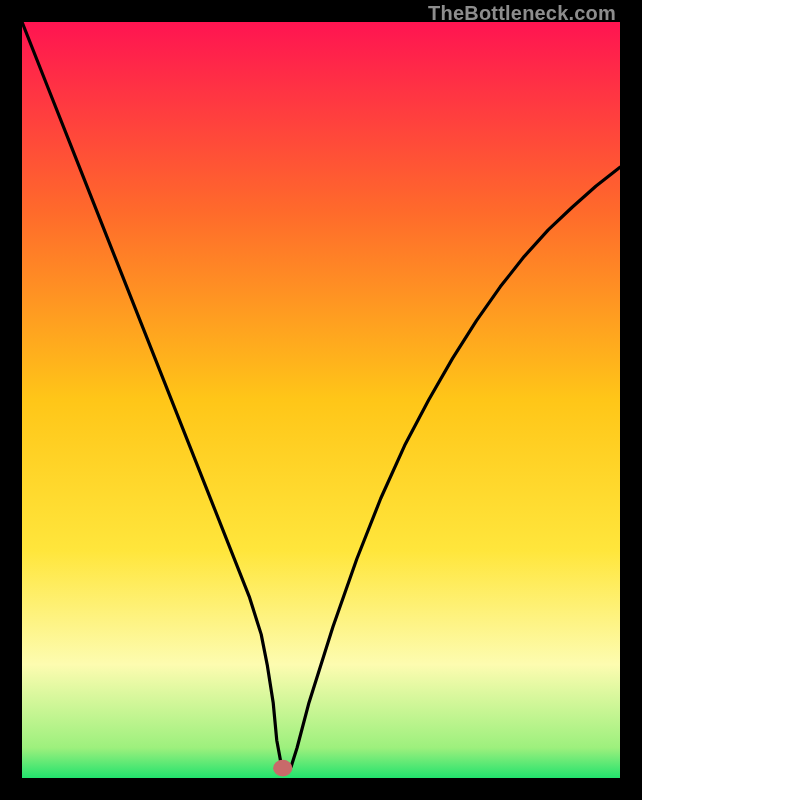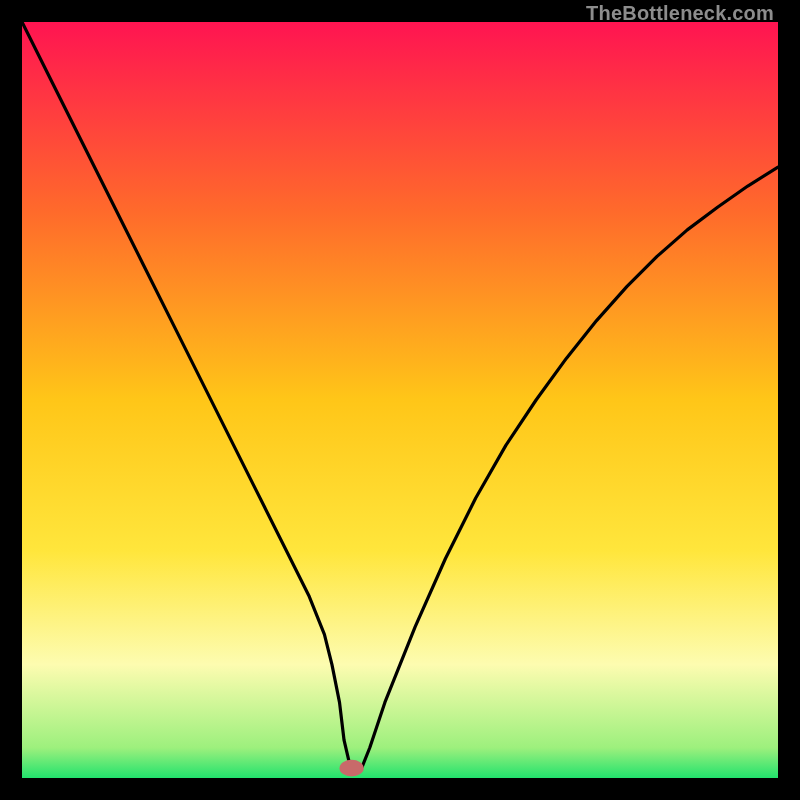--- a/index.html
+++ b/index.html
@@ -6,21 +6,21 @@
     margin: 0;
     padding: 0;
     width: 800px;
     height: 800px;
     overflow: hidden;
     background: #ffffff;
     font-family: Arial, Helvetica, sans-serif;
   }
   .frame {
     position: relative;
-    width: 800px;
+    width: 642px;
     height: 800px;
     box-sizing: border-box;
     border: 22px solid #000000;
   }
   .plot-area {
     position: relative;
     width: 100%;
     height: 100%;
     overflow: hidden;
   }

